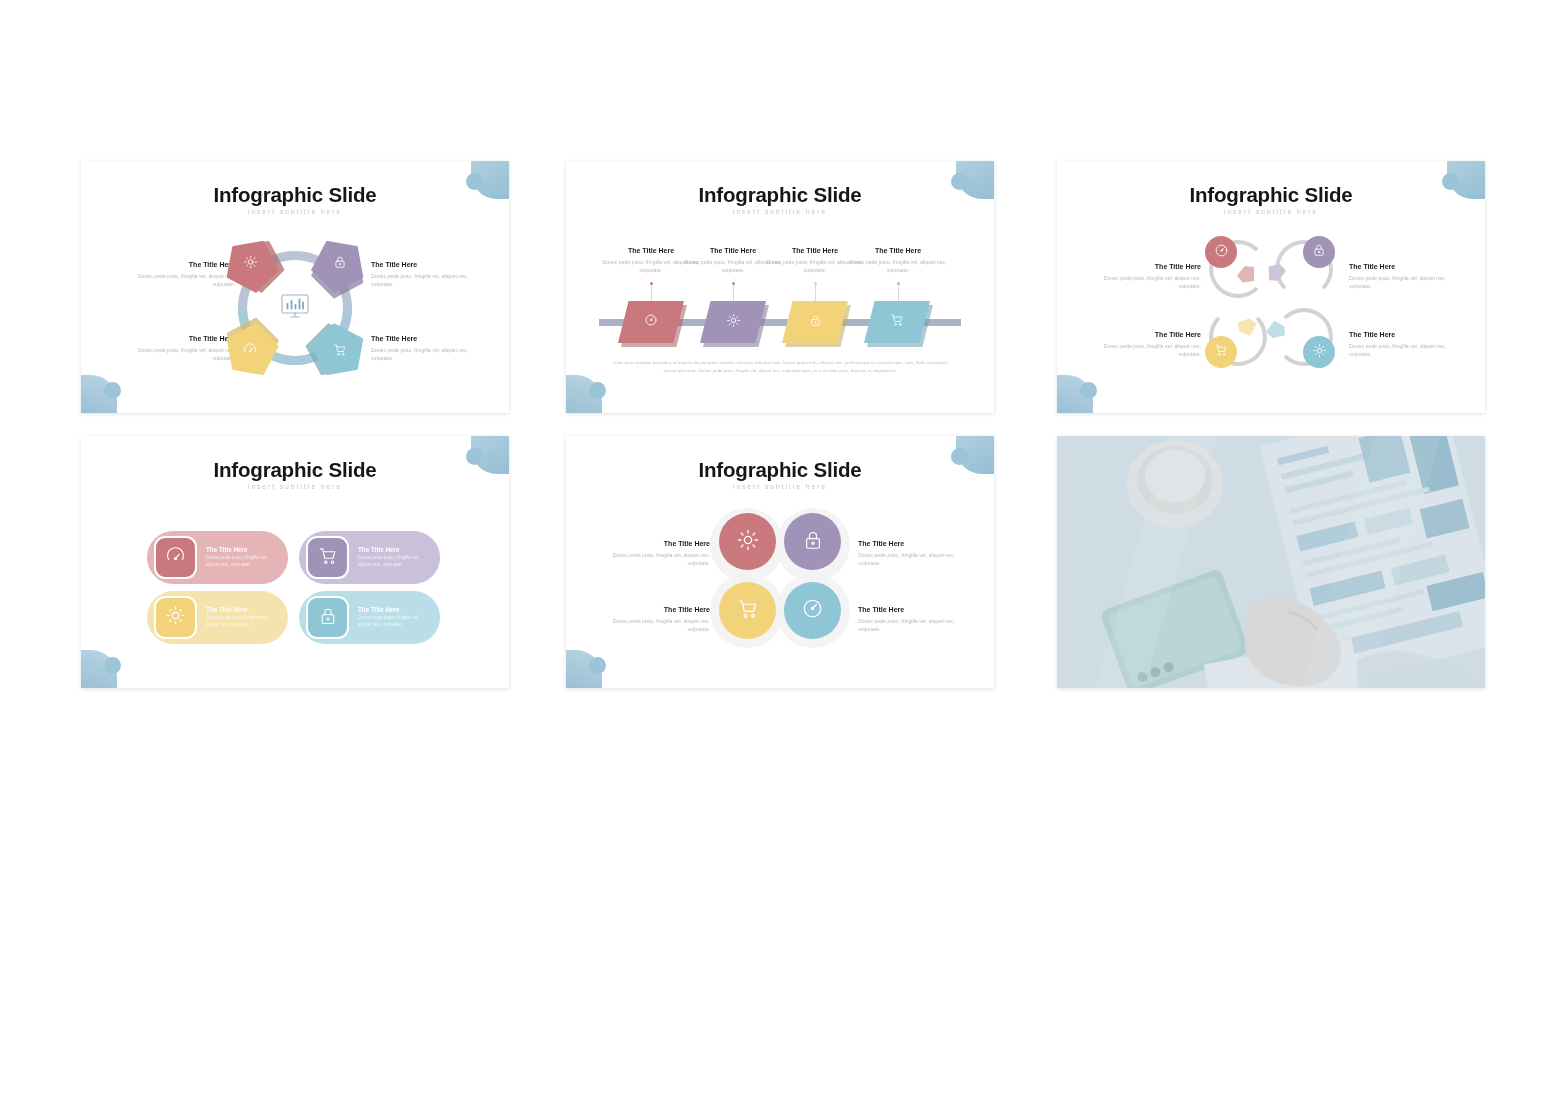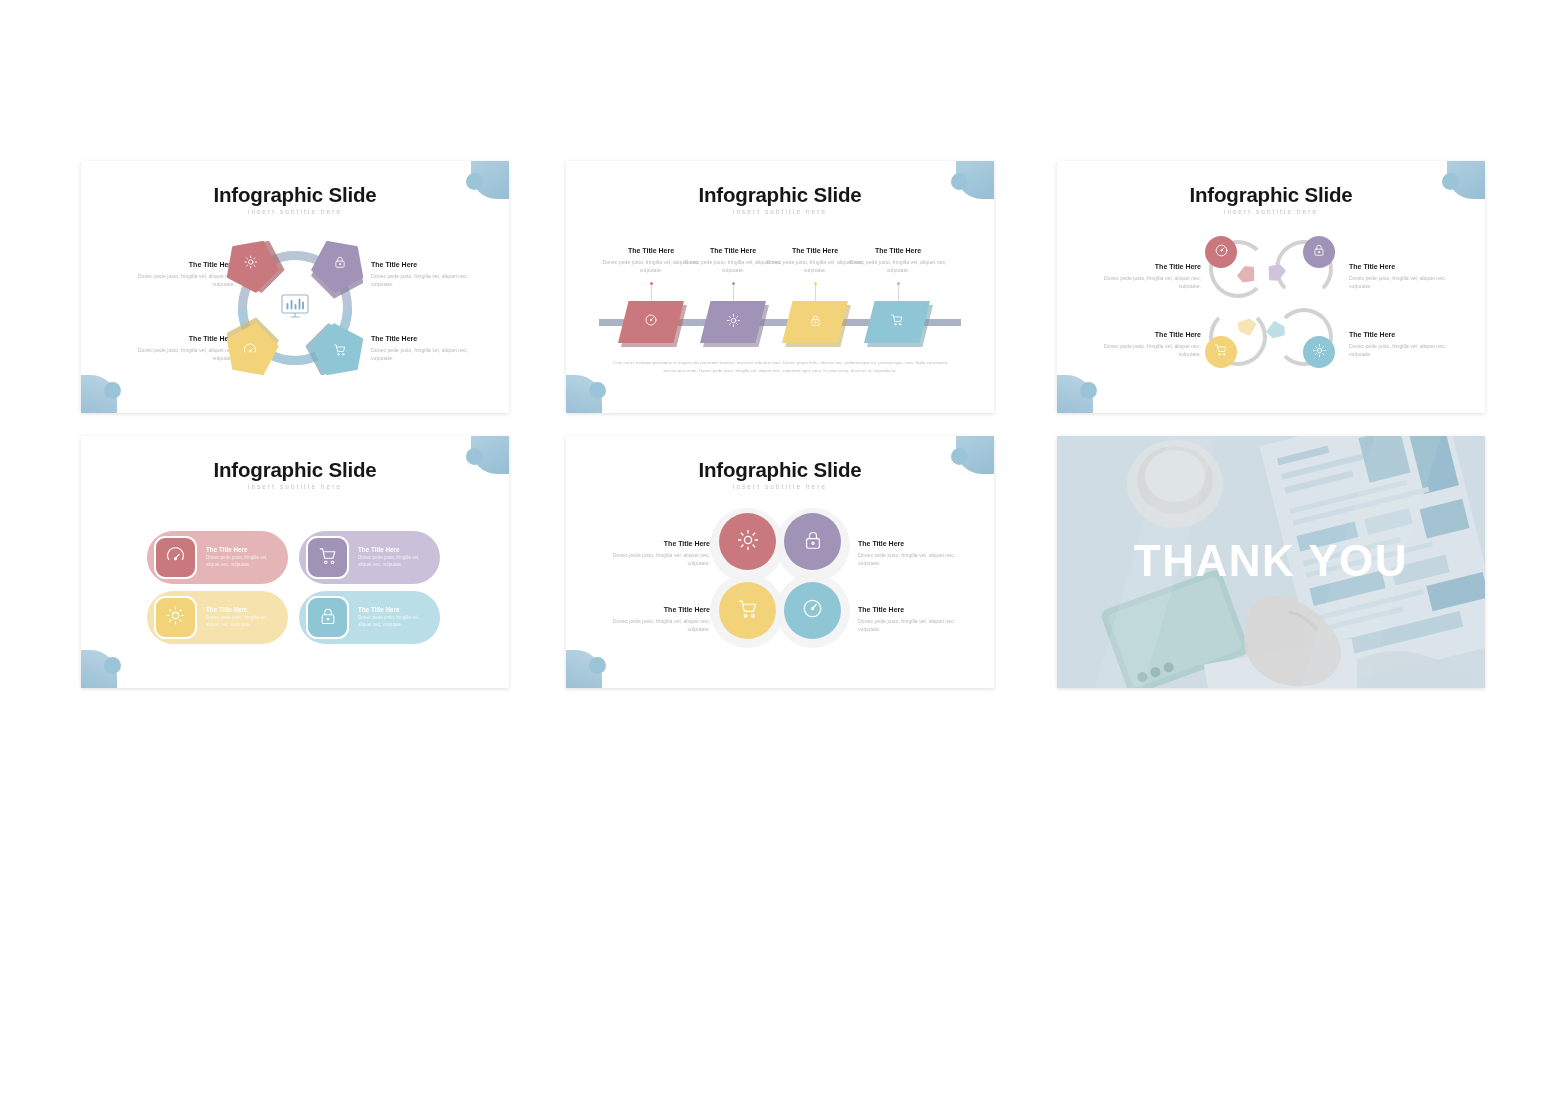--- a/index.html
+++ b/index.html
@@ -633,17 +633,16 @@
           <path d="M196 168 q22 -14 42 -4 q26 12 40 34 q10 16 4 30 q-8 20 -34 22 q-30 2 -48 -16 q-16 -16 -12 -38 q2 -18 8 -28z" fill="#e9dcd4" opacity=".88"></path>
           <path d="M232 176 q18 4 28 18" stroke="#d9c8be" stroke-width="3" fill="none" opacity=".7"></path>
 
           <path d="M300 224 q30 -14 62 -6 q40 10 66 34 l0 0 l-128 0 z" fill="#d9e3e8" opacity=".9"></path>
 
           <path d="M112 0 L160 0 L86 252 L38 252 Z" fill="#ffffff" opacity=".16"></path>
           <path d="M318 0 L384 0 L310 252 L244 252 Z" fill="#ffffff" opacity=".10"></path>
         </svg>
       </div>
       <div class="tint"></div>
-      <div class="thanks">THANK YOU</div>
     </div>
   </div>
 
 </div>
 
 </body></html>

